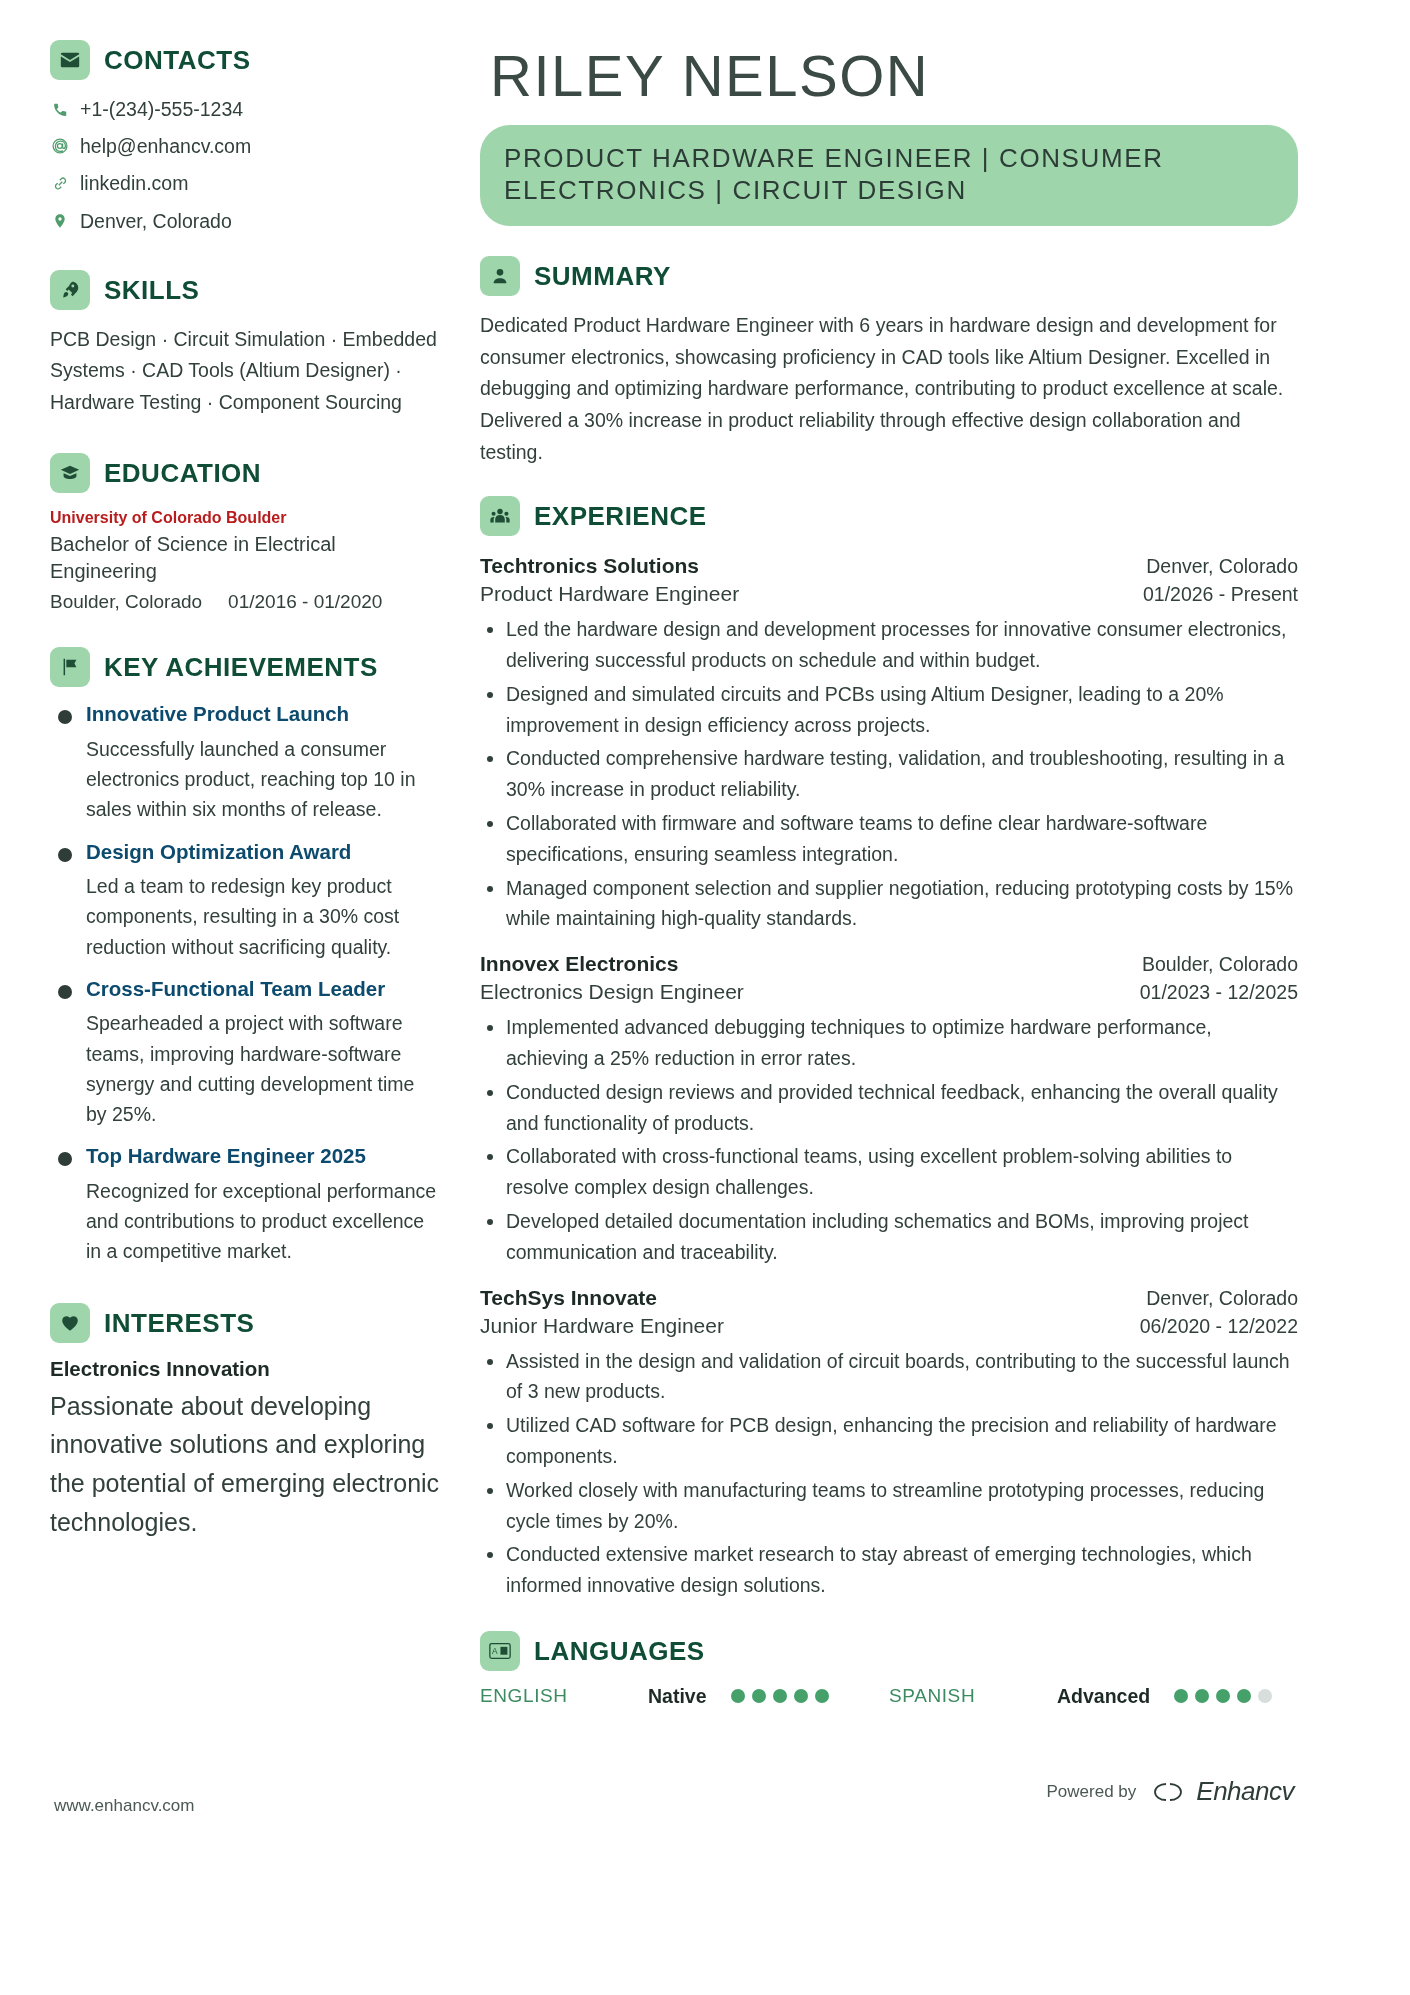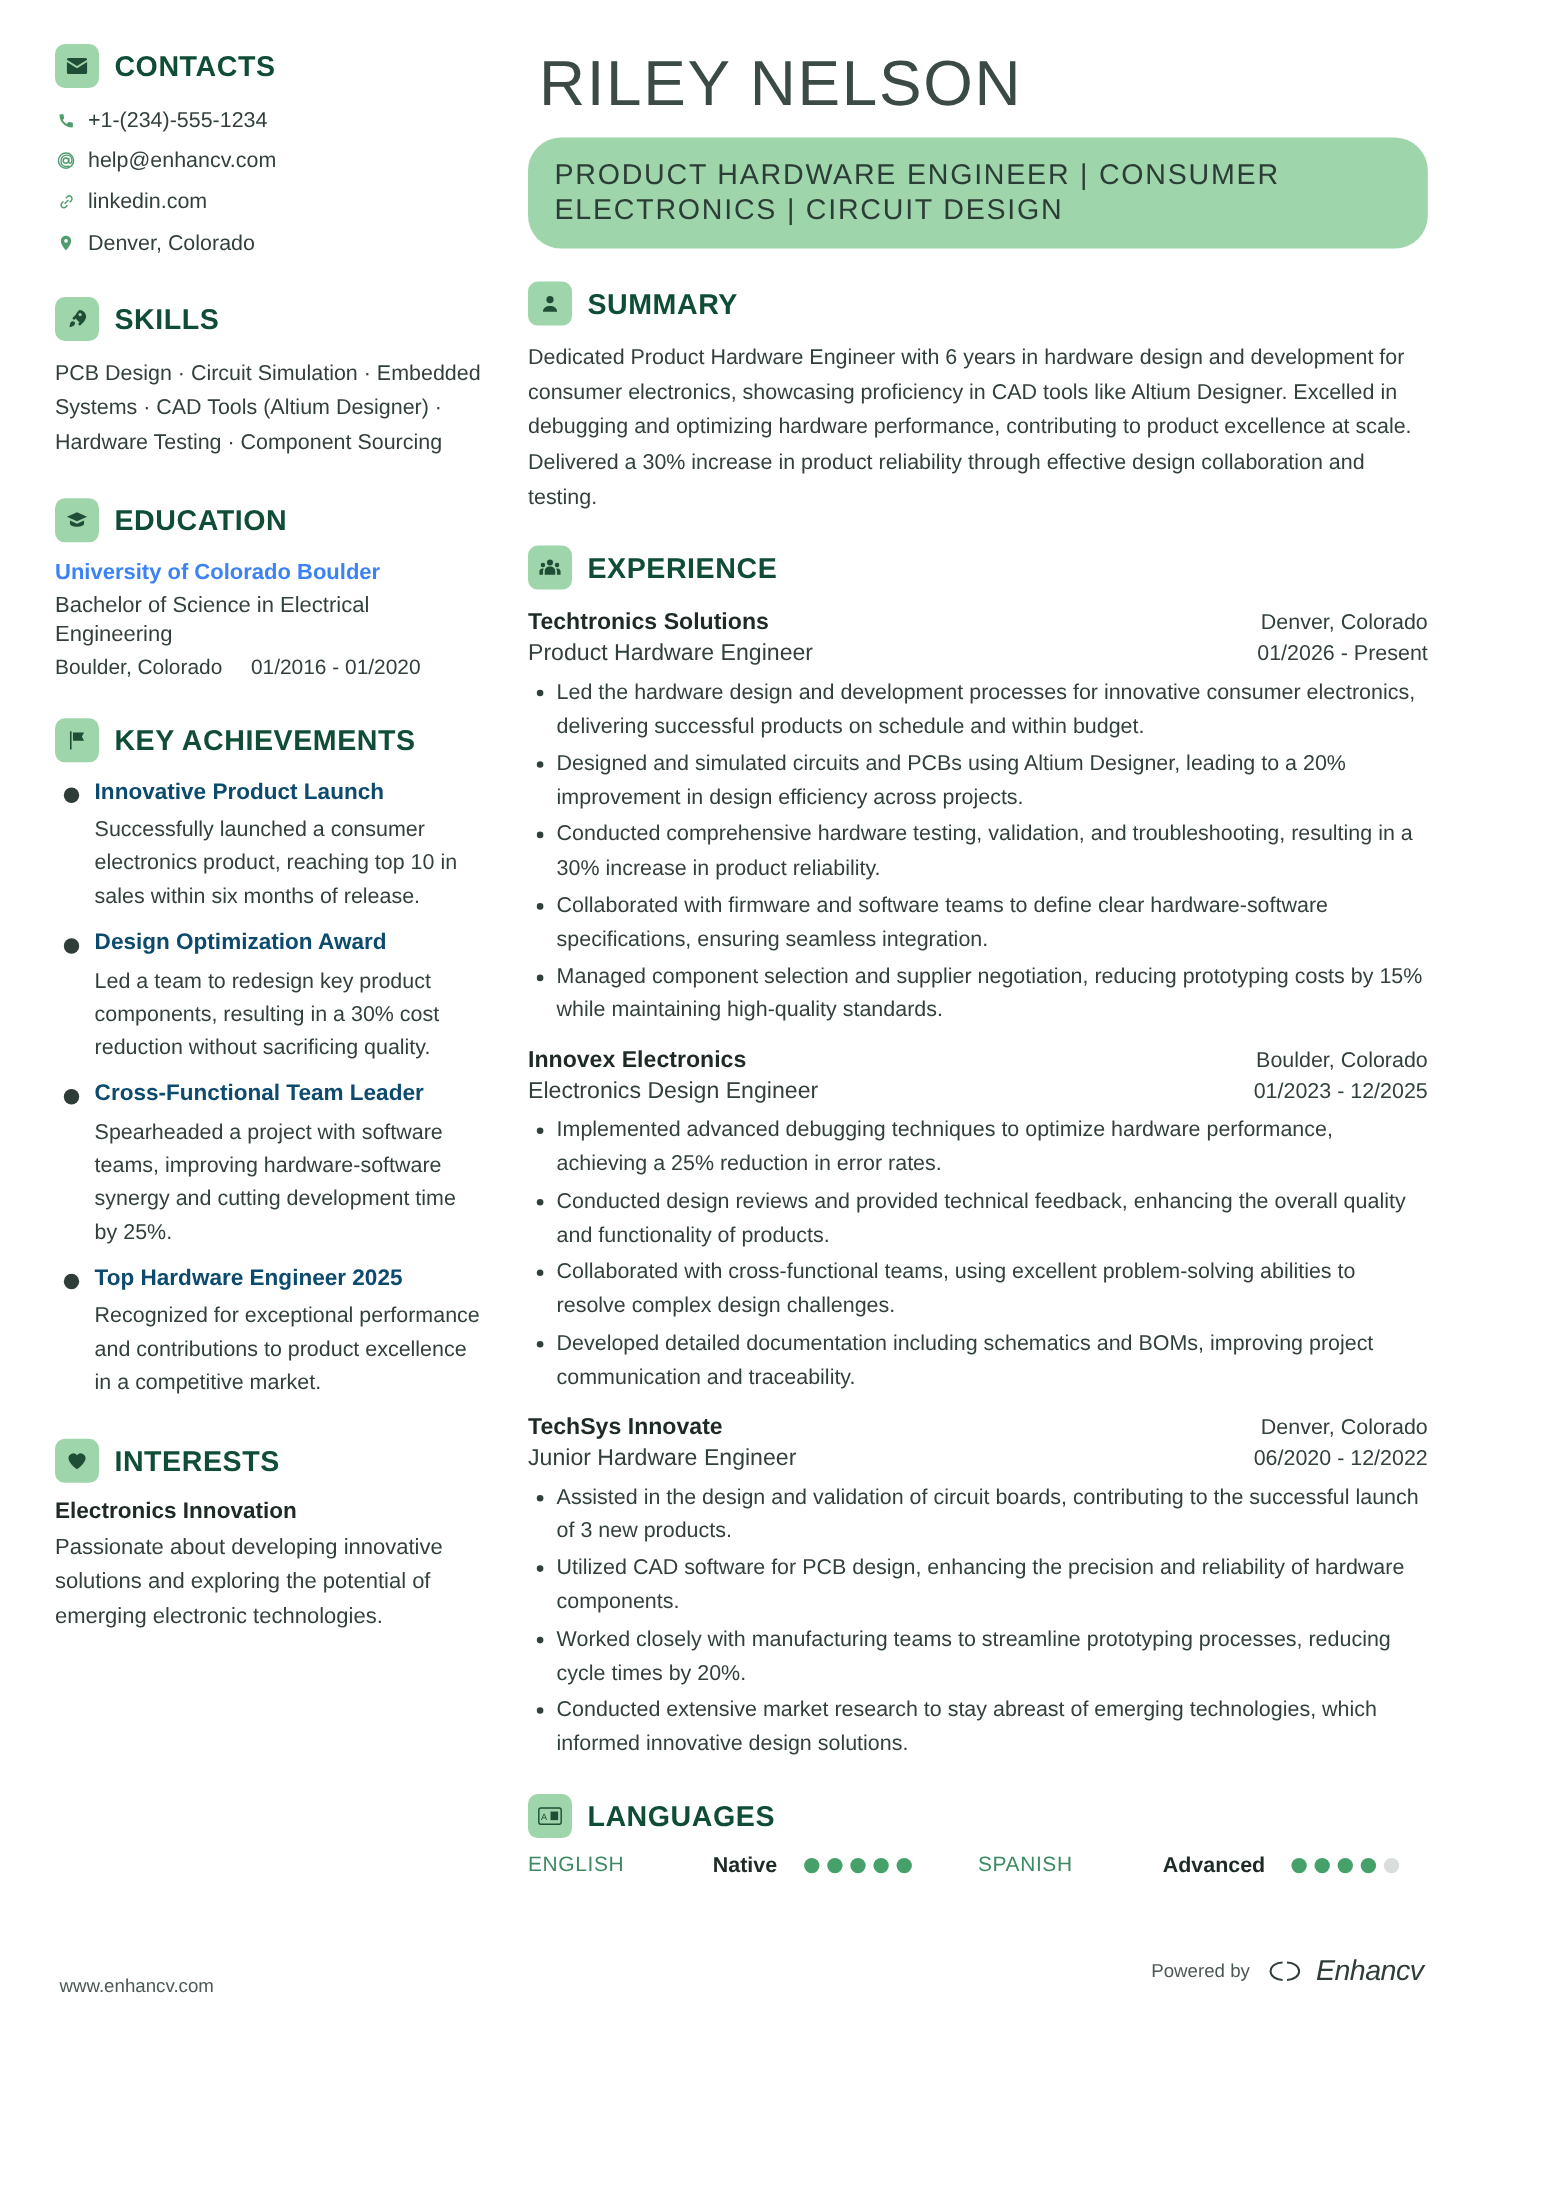--- a/index.html
+++ b/index.html
@@ -83,23 +83,23 @@
   .skills-text {
     font-size: 19.5px;
     line-height: 1.62;
     color: #32403b;
     margin-top: 12px;
   }
 
   
   .block { margin-top: 10px; }
   .org {
-    font-size: 20px;
+    font-size: 16px;
     font-weight: bold;
-    color: #3b82f6;
+    color: #b91c1c;
     line-height: 1.35;
   }
   .degree {
     font-size: 20px;
     color: #32403b;
     line-height: 1.35;
     margin-top: 3px;
   }
   .edu-meta {
     font-size: 19px;
@@ -138,21 +138,21 @@
   }
 
   
   .int-title {
     font-size: 20.5px;
     font-weight: bold;
     color: #1d2a26;
     margin-top: 12px;
   }
   .int-desc {
-    font-size: 20px;
+    font-size: 25px;
     color: #32403b;
     line-height: 1.55;
     margin-top: 6px;
   }
 
   
   .name {
     font-size: 58px;
     letter-spacing: 1.5px;
     font-weight: normal;

